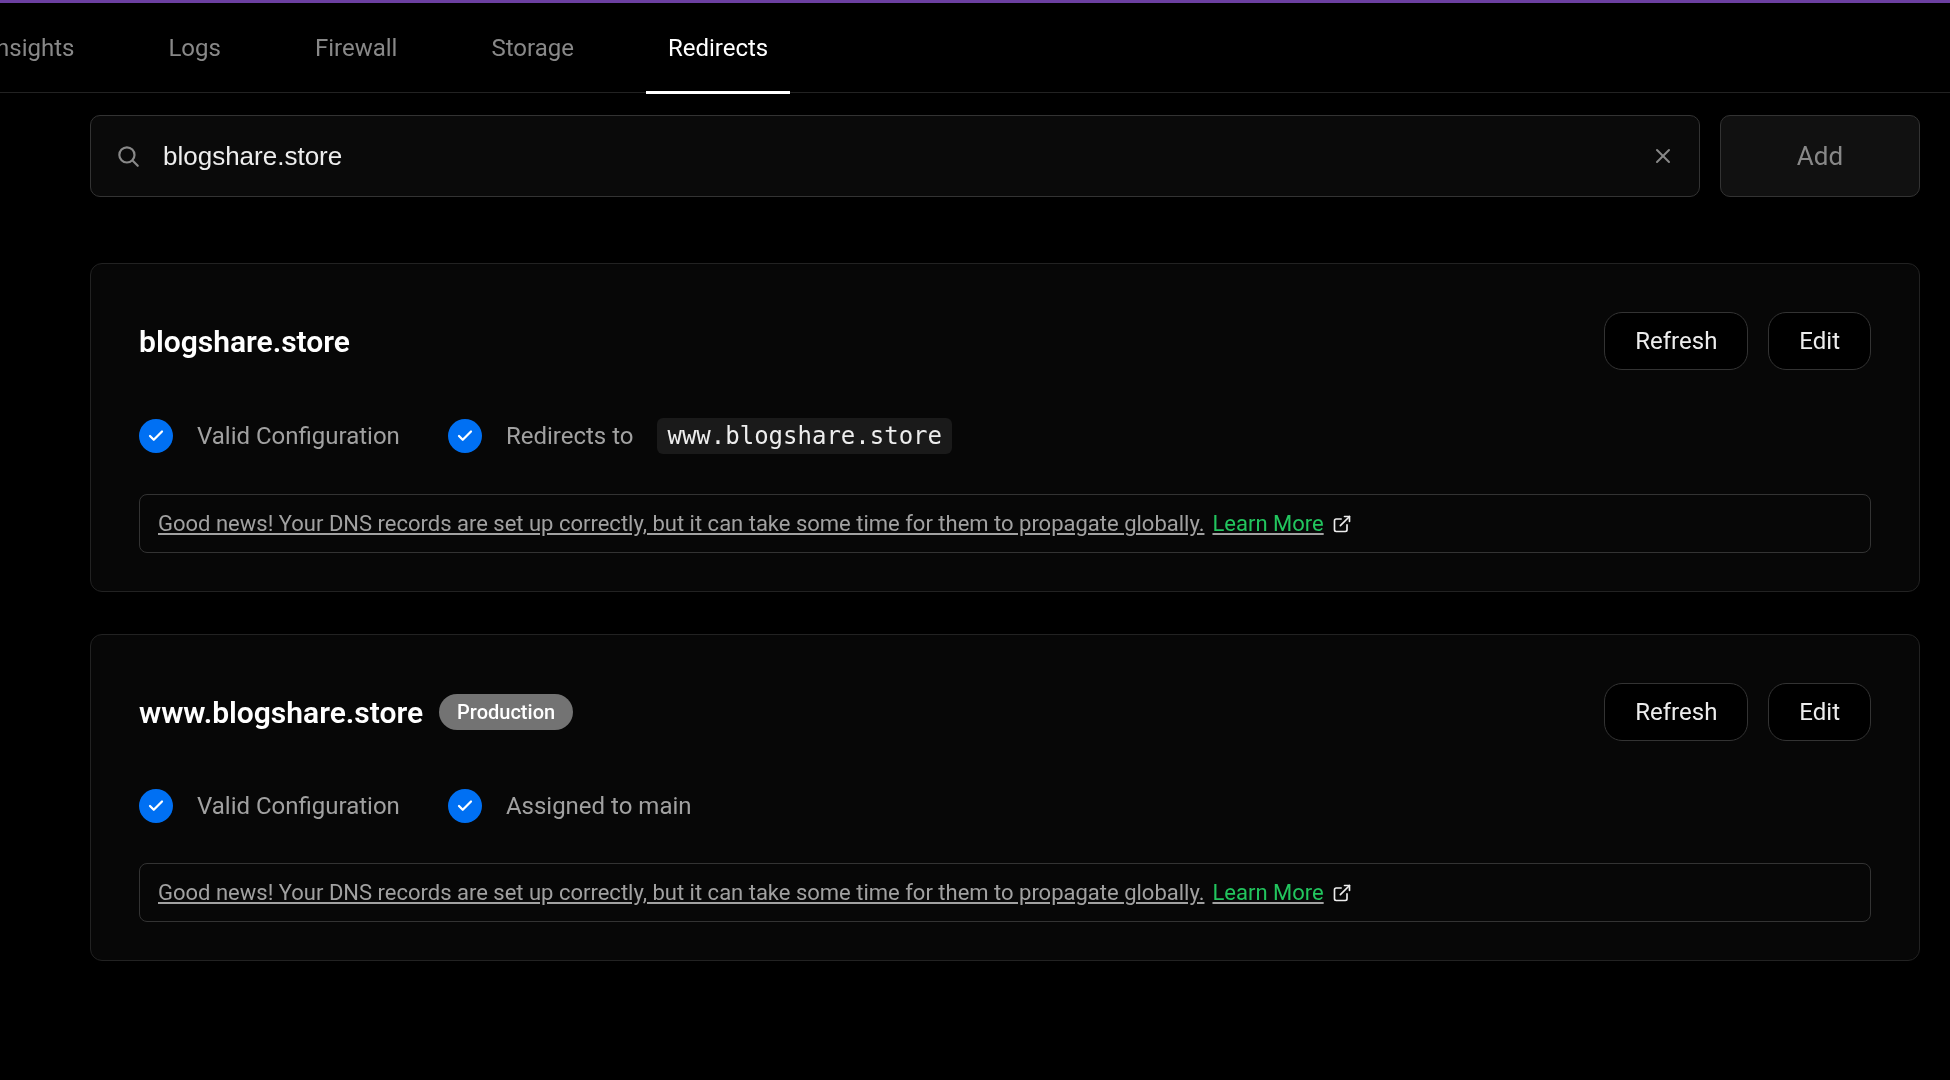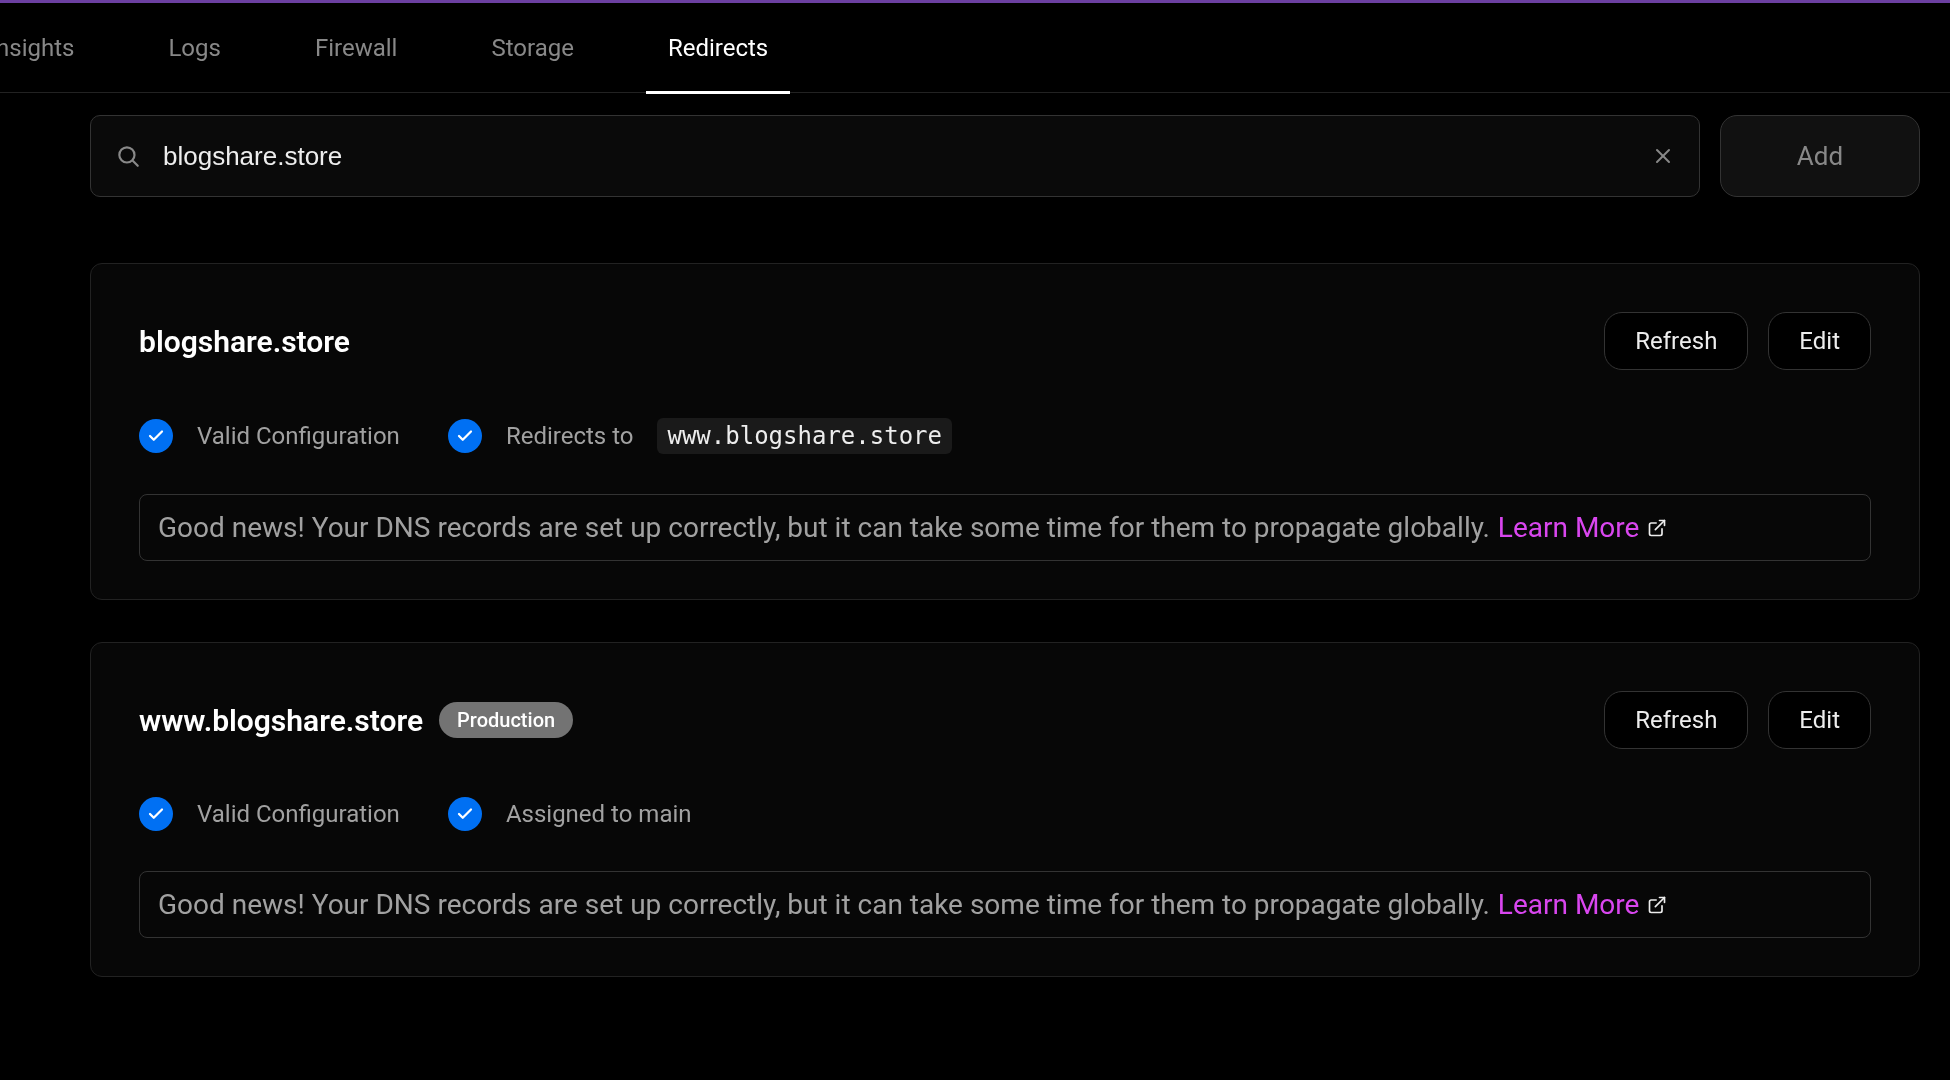--- a/index.html
+++ b/index.html
@@ -84,21 +84,21 @@
   .icon-btn {
     color: #888;
     display: inline-flex;
     align-items: center;
     justify-content: center;
     cursor: pointer;
   }
   .add-btn {
     width: 200px;
     border: 1px solid #333;
-    border-radius: 17px;
+    border-radius: 10px;
     background: #111;
     color: #888;
     font-size: 26px;
     display: flex;
     align-items: center;
     justify-content: center;
     cursor: pointer;
   }
 
   .card {
@@ -177,29 +177,30 @@
     padding: 4px 10px;
     border-radius: 6px;
     font-size: 24px;
   }
 
   .notice {
     margin-top: 40px;
     border: 1px solid #333;
     border-radius: 8px;
     padding: 16px 18px;
-    font-size: 28px;
+    font-size: 22px;
     color: #a1a1a1;
     display: flex;
     align-items: center;
     flex-wrap: wrap;
     gap: 8px;
+    text-decoration: underline;
   }
   .learn-link {
-    color: #d946ef;
+    color: #22c55e;
     display: inline-flex;
     align-items: center;
     gap: 8px;
     cursor: pointer;
   }
 </style>
 </head>
 <body>
 
 <div class="topbar-accent"></div>

